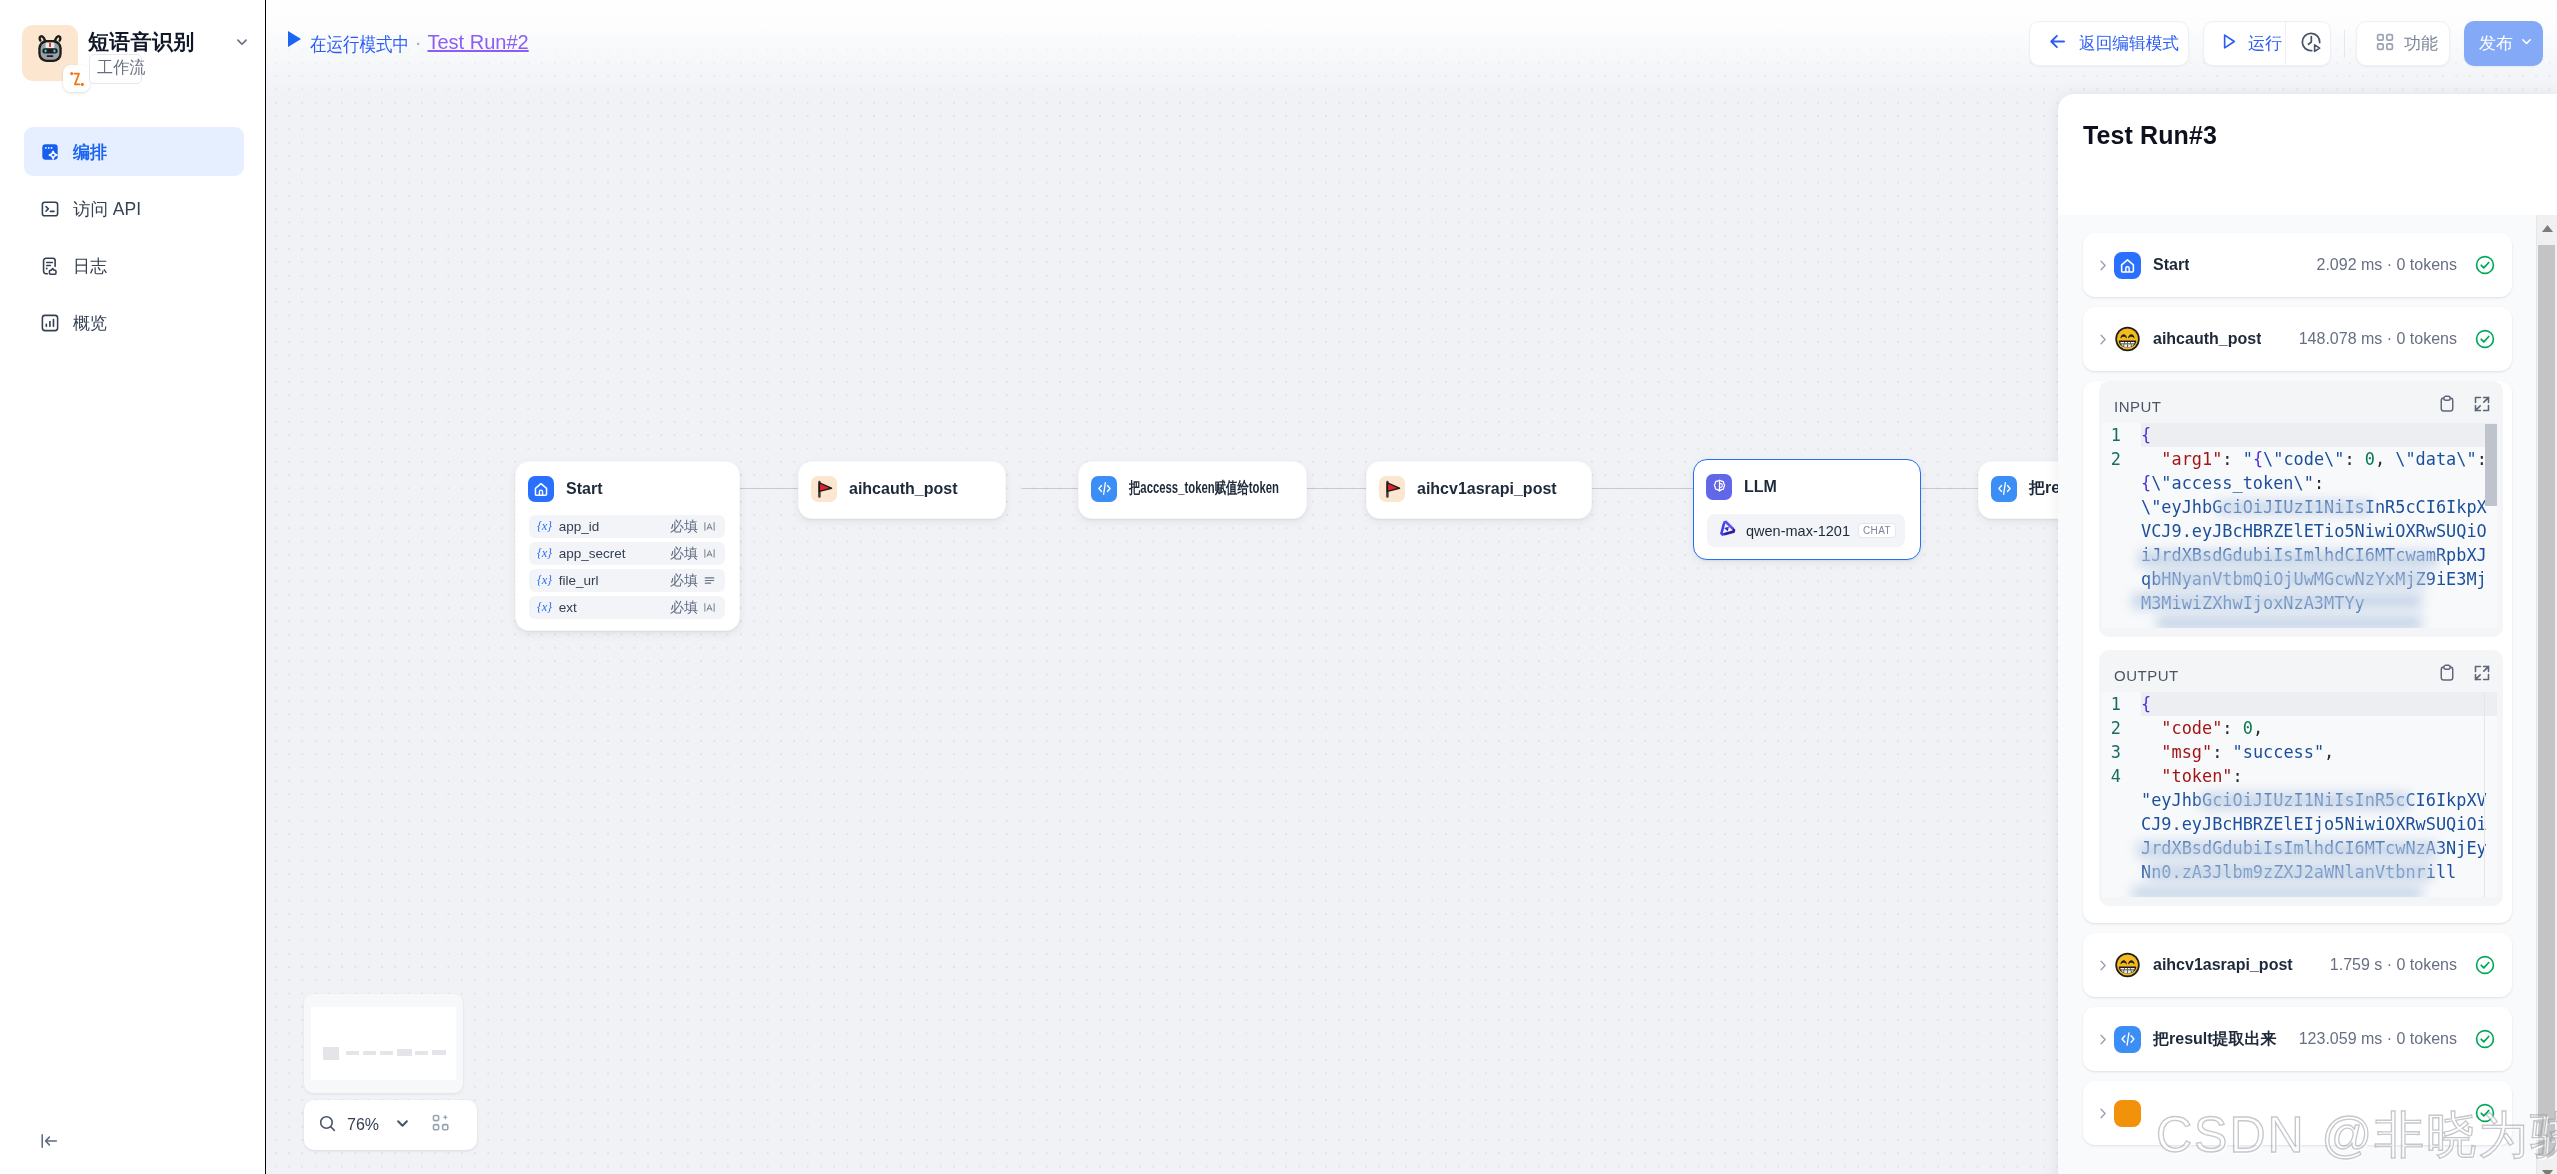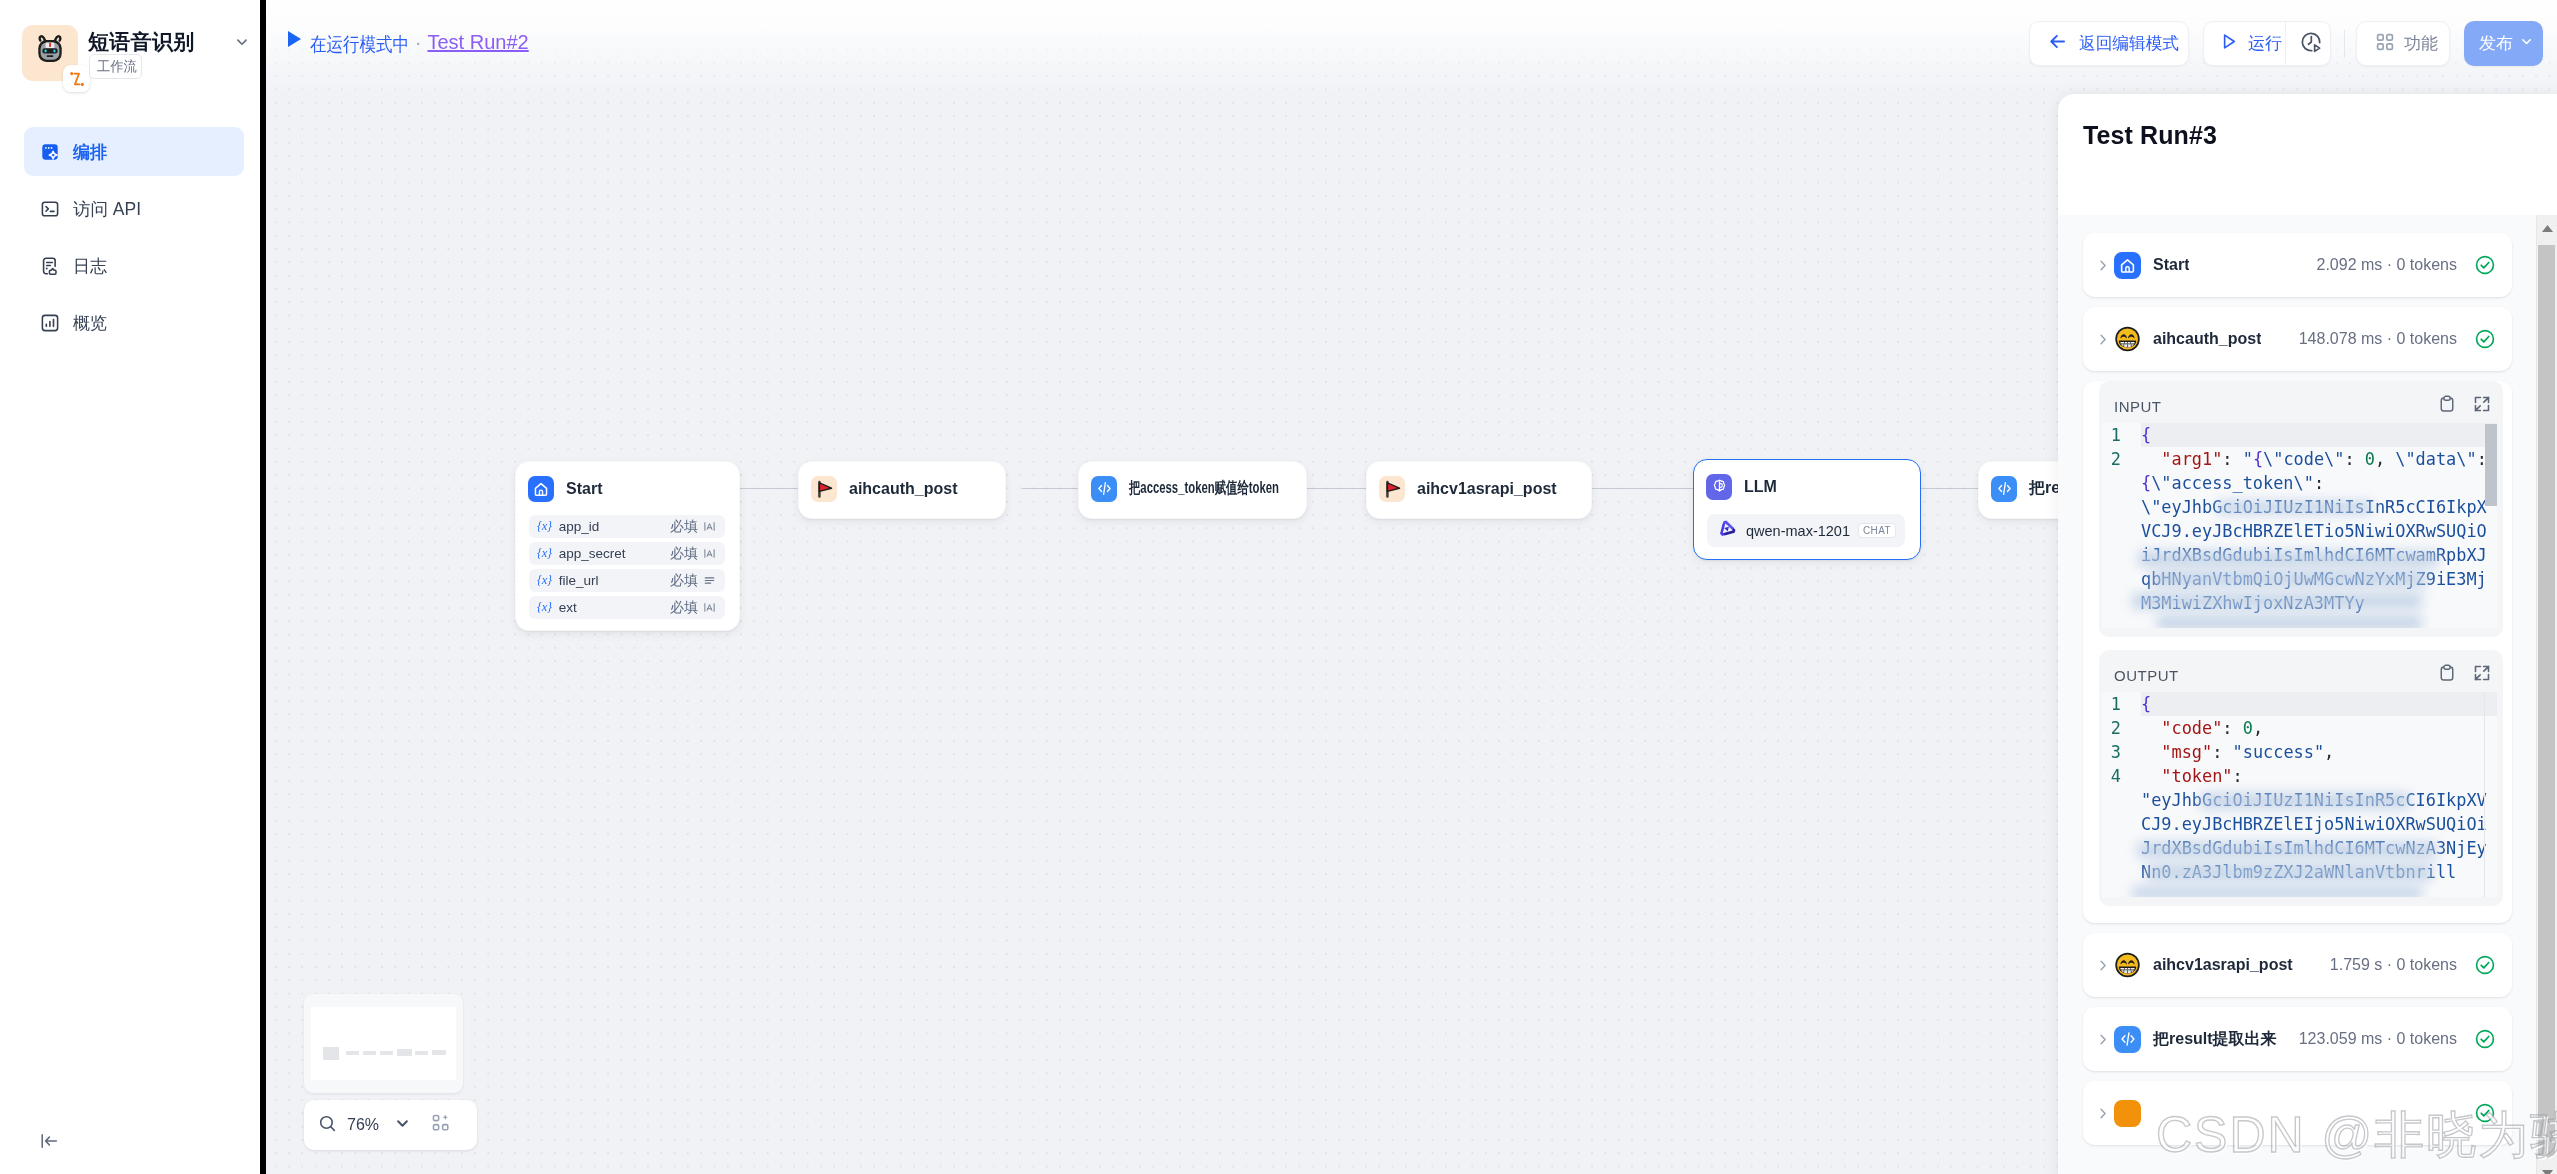--- a/index.html
+++ b/index.html
@@ -11,31 +11,31 @@
   
   #canvas{position:absolute;left:266px;top:0;width:2291px;height:1174px;
     background-color:#f0f2f6;
     background-image:radial-gradient(circle, #e0e2e7 .85px, transparent .9px);
     background-size:13.3px 13.3px;background-position:3px 3px;}
 
   
   .top-fade{position:absolute;left:266px;top:0;right:0;height:95px;z-index:10;pointer-events:none;
     background:linear-gradient(to bottom, rgba(255,255,255,.95) 0%, rgba(255,255,255,.85) 28%, rgba(255,255,255,0) 100%);}
   #sidebar{position:absolute;left:0;top:0;width:266px;height:1174px;background:#fff;
-    border-right:6px solid #000000;box-sizing:border-box;z-index:20;}
+    border-right:1px solid #000000;box-sizing:border-box;z-index:20;}
   .app-head{position:absolute;left:22px;top:25px;width:222px;}
   .app-avatar{position:absolute;left:0;top:0;width:56px;height:56px;border-radius:11px;
     background:#fde6d0;display:flex;align-items:center;justify-content:center;}
   .app-avatar .robot{font-size:35px;line-height:1;}
   .app-badge-ico{position:absolute;right:-12px;bottom:-11px;width:27px;height:27px;border-radius:8px;
     background:#fff;box-shadow:0 1px 3px rgba(16,24,40,.15);display:flex;align-items:center;justify-content:center;}
   .app-name{position:absolute;left:66px;top:5px;font-size:21px;font-weight:600;color:#101828;letter-spacing:.3px;line-height:1.15;white-space:nowrap;}
   .chev-app{position:absolute;left:211px;top:8px;}
   .app-tag{position:absolute;left:67px;top:29px;padding:1px 7px 2px;border:1px solid #e4e7ec;
-    border-radius:5px;font-size:14px;color:#676f83;line-height:1.45;background:#fff;white-space:nowrap;}
+    border-radius:5px;font-size:17px;color:#676f83;line-height:1.45;background:#fff;white-space:nowrap;}
 
   .nav{position:absolute;left:24px;top:127px;width:220px;}
   .nav-item{display:flex;align-items:center;height:49px;border-radius:9px;padding-left:15px;
     margin-bottom:8px;cursor:pointer;box-sizing:border-box;}
   .nav-item .ico{width:22px;height:22px;display:flex;align-items:center;justify-content:center;flex:none;}
   .nav-item .lbl{margin-left:12px;font-size:17.5px;color:#354052;font-weight:500;}
   .nav-item.active{background:#e5efff;}
   .nav-item.active .lbl{color:#1c64f2;font-weight:600;}
 
   .collapse-btn{position:absolute;left:36px;bottom:20px;width:26px;height:26px;

